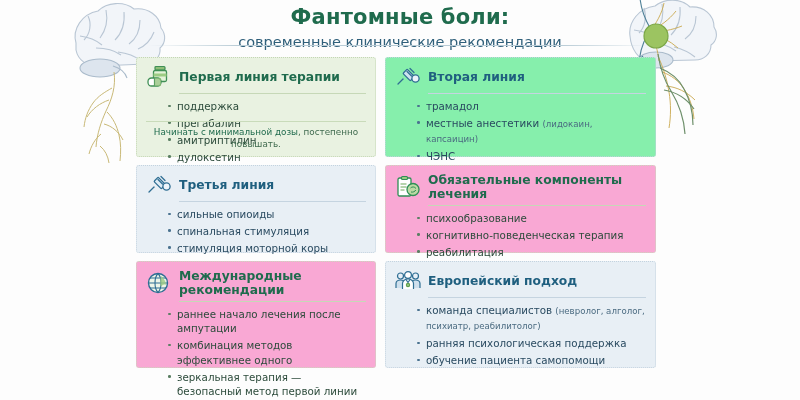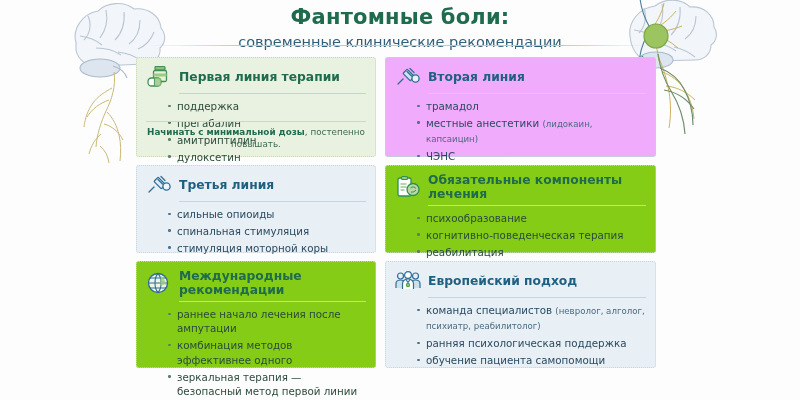--- a/index.html
+++ b/index.html
@@ -36,22 +36,22 @@
   .card{
     box-sizing:border-box;
     border:1px dotted #b9c9d2;
     border-radius:3px;
     padding:7px 9px 6px 9px;
     position:relative;
   }
   .card.w-left{width:240px;}
   .card.w-right{width:271px;}
   .card.green{background:#e9f2e1;border-color:#c3d6b4;}
-  .card.blue{background:#f0abfc;border-color:#c2d2de;}
-  .card.mint{background:#84cc16;border-color:#c8d9bb;}
+  .card.blue{background:#86efac;border-color:#c2d2de;}
+  .card.mint{background:#f9a8d4;border-color:#c8d9bb;}
   .card.ice{background:#e8eff5;border-color:#c3d3df;}
 
   .r1{height:100px;}
   .r2{height:88px;}
   .r3{height:107px;}
 
   .card-head{display:flex;align-items:center;gap:7px;min-height:24px;}
   .icon{flex:0 0 auto;width:26px;height:24px;display:block;}
   .card-title{
     font-size:12.3px;font-weight:bold;line-height:14px;
@@ -74,21 +74,21 @@
     width:2.6px;height:2.6px;border-radius:50%;background:#5b7f63;
   }
   .blue ul.bullets li:before,.ice ul.bullets li:before{background:#4b7390;}
   .paren{font-size:8.6px;color:#4a6a80;}
 
   .footnote{
     position:absolute;left:9px;right:9px;bottom:6px;
     border-top:1px solid #c9dbba;padding-top:4px;
     font-size:8.8px;line-height:12px;color:#3f6a4e;text-align:center;
   }
-  .footnote b{font-weight:bold;color:#1f6b4d;}
+  .footnote b{font-weight:normal;color:#1f6b4d;}
 </style>
 </head>
 <body>
 
 <div class="stage">
 
   <svg class="brain-left" viewBox="0 0 115 170">
     <g fill="none" stroke="#b9c6d4" stroke-width="1.1">
       <path d="M18 47c-4-14 6-29 22-32 9-9 26-10 36-2 14-2 26 7 27 19 5 6 5 15-1 20 1 9-6 16-15 16l-46 2c-12 1-21-6-23-16z" fill="#f2f5f9"></path>
       <path d="M30 20c4 8 2 18-4 24M48 14c2 10 0 20-6 28M66 16c1 11-2 21-9 28M82 24c0 10-4 19-11 24M96 36c-3 8-9 14-16 17M22 40c8 1 16 4 22 9M38 52c9 0 18 2 25 7M60 56c9 1 17 4 23 9"></path>

